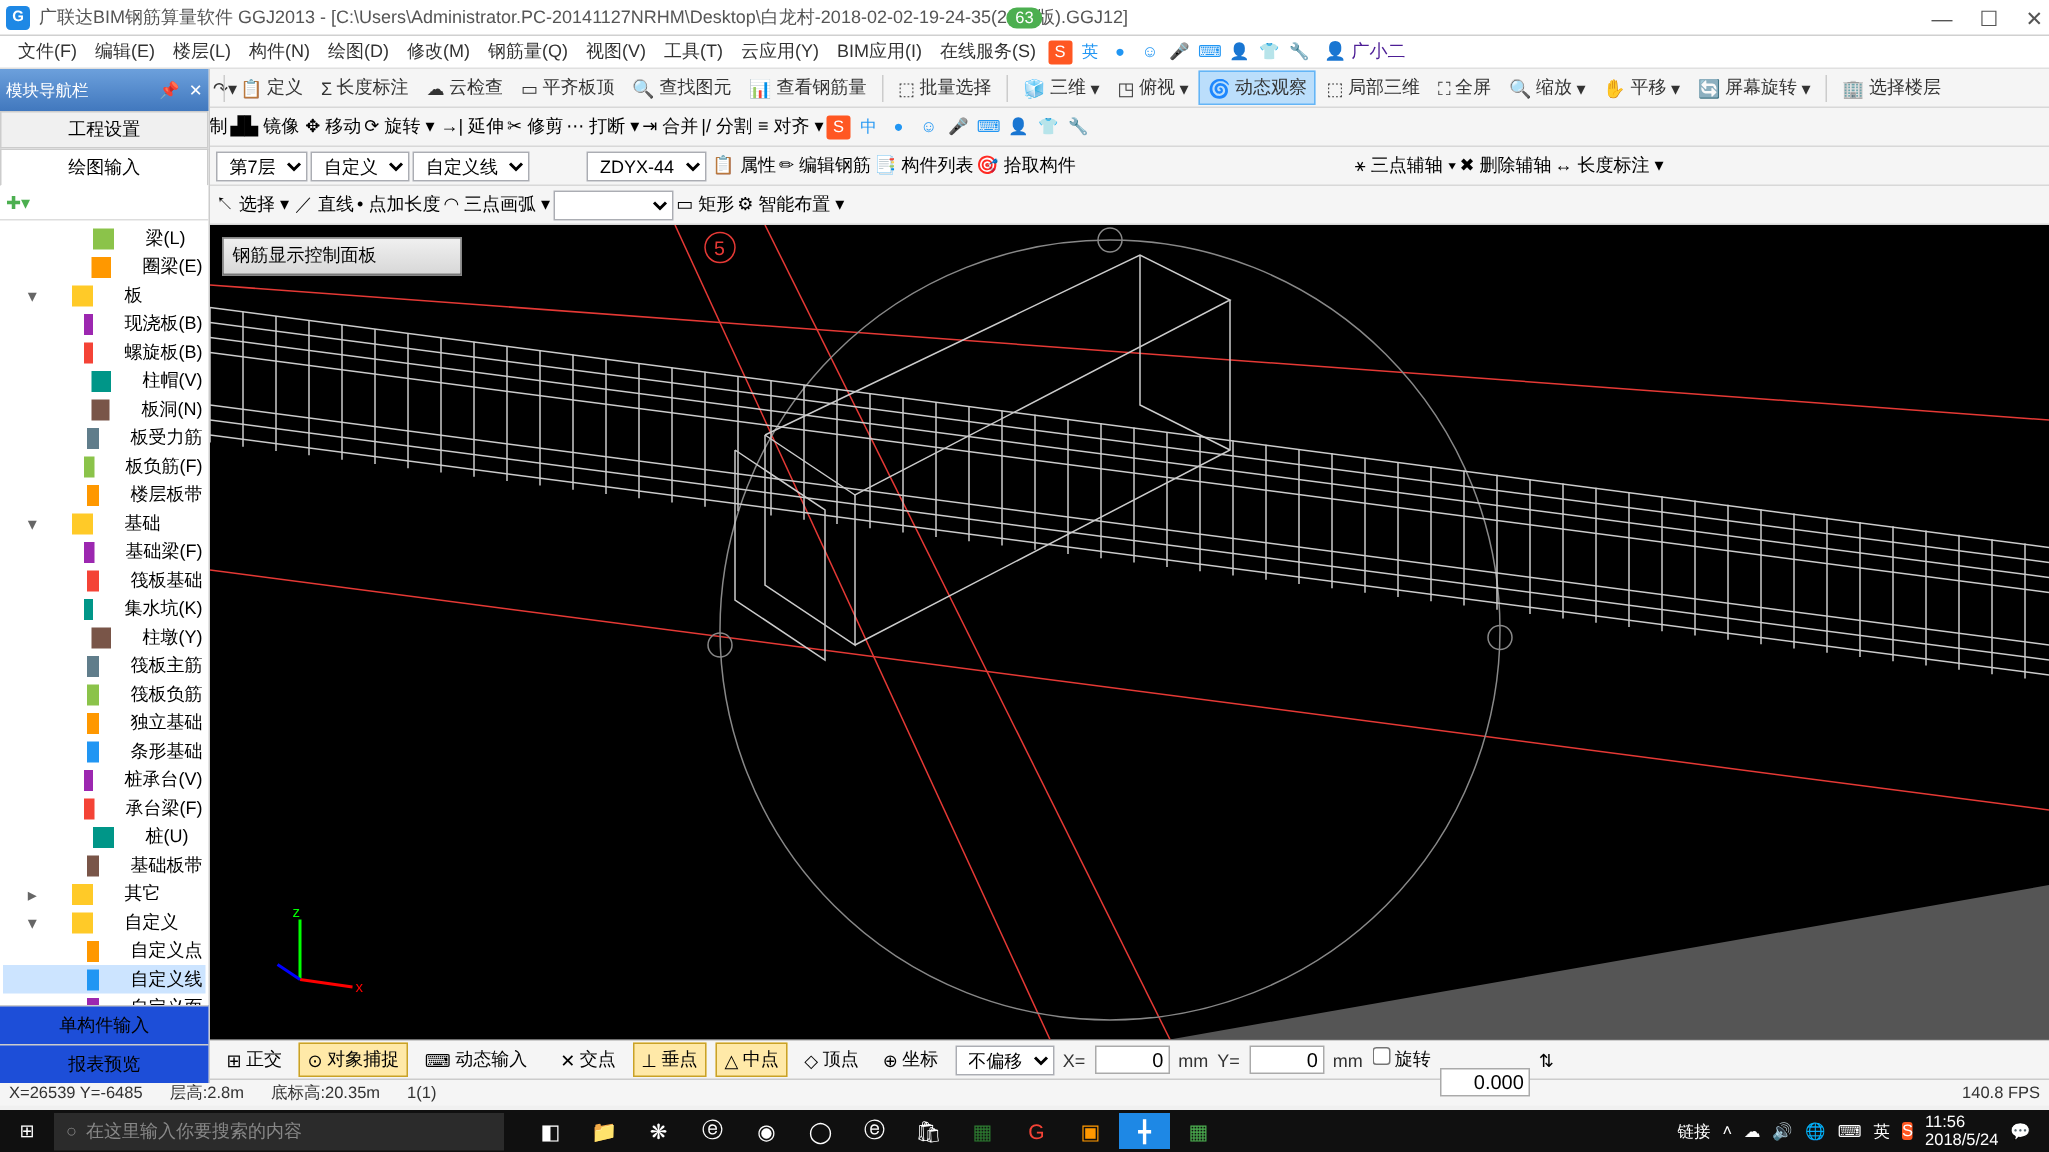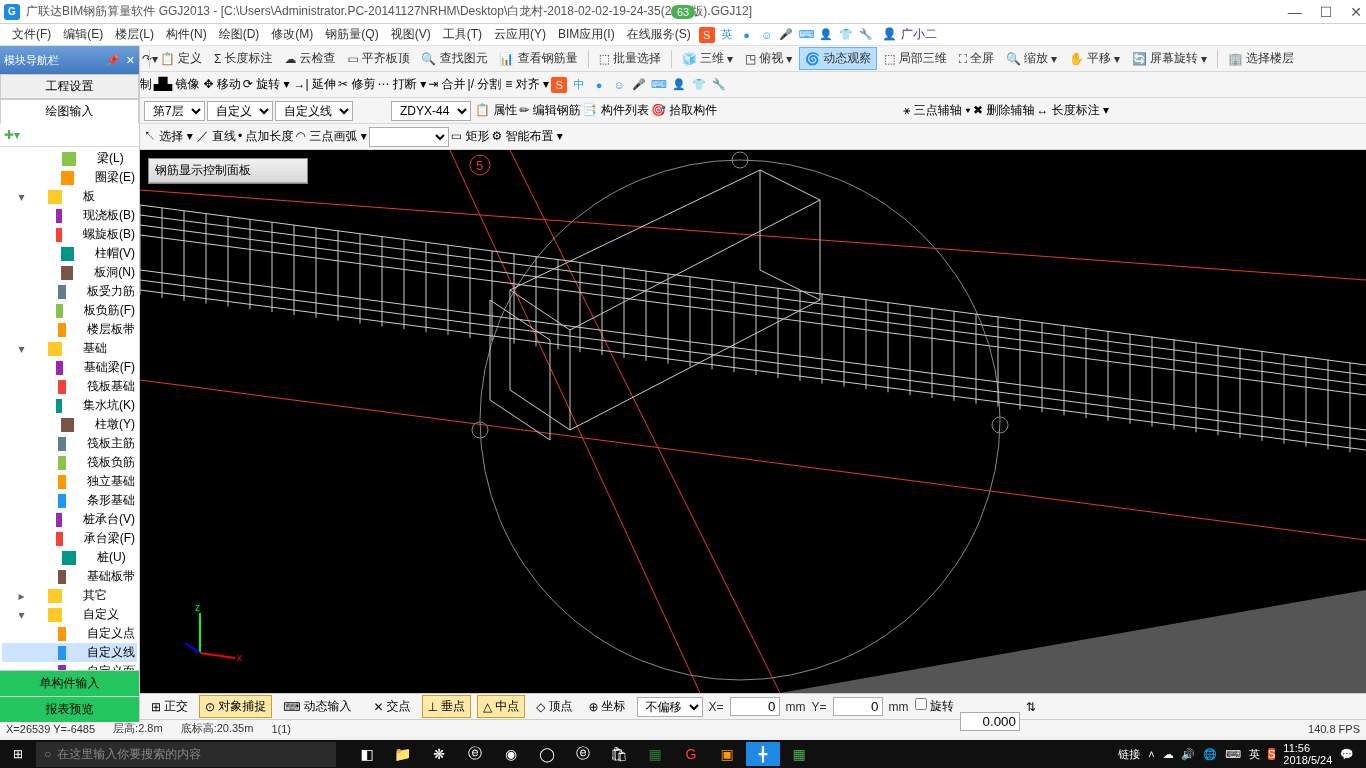--- a/index.html
+++ b/index.html
@@ -37,21 +37,21 @@
 .sidebar { width: 140px; background: #fff; border-right: 1px solid #ccc; display:flex; flex-direction:column; position:absolute; left:0; top:46px; bottom:46px; }
 .sidebar-tab { padding:3px 6px; text-align:center; border:1px solid #ccc; background:#f0f0f0; cursor:pointer; font-size:12px;}
 .sidebar-tab.active { background:#fff; border-bottom-color:#fff;}
 .icon-row { padding:4px; border-bottom:1px solid #ddd;}
 .tree { flex:1; overflow:auto; padding:2px; font-size:12px; }
 .tree-item { display:flex; align-items:center; padding:1px 2px; gap:21px; white-space:nowrap; cursor:pointer;}
 .tree-item.selected { background:#cce4ff; }
 .tree-item .exp { width:11px; text-align:center; color:#666;}
 .tree-item .ic-t { width:14px; height:14px; display:inline-block;}
 .indent1{padding-left:14px;} .indent2{padding-left:28px;}
-.sidebar-bottom-tab { padding:4px; text-align:center; border-top:1px solid #ccc; background:#22c55e; font-size:12px; cursor:pointer;}
+.sidebar-bottom-tab { padding:4px; text-align:center; border-top:1px solid #ccc; background:#1d4ed8; font-size:12px; cursor:pointer;}
 
 .viewport { flex:1; background:#000; position:relative; margin-left:140px; height: 543px;}
 .ctrl-panel { position:absolute; left:8px; top:8px; width:160px; background:#fff; border:1px solid #888; font-size:12px; z-index:5;}
 .ctrl-panel .hdr { background: linear-gradient(#f0f0f0,#d8d8d8); padding:3px 6px; border-bottom:1px solid #aaa;}
 .ctrl-panel .body { padding:4px 6px 60px 6px;}
 .ctrl-panel label { display:block; line-height:16px;}
 .axis-gizmo { position:absolute; left:40px; bottom:20px; z-index:4;}
 
 .canvas-svg { position:absolute; inset:0; }
 

